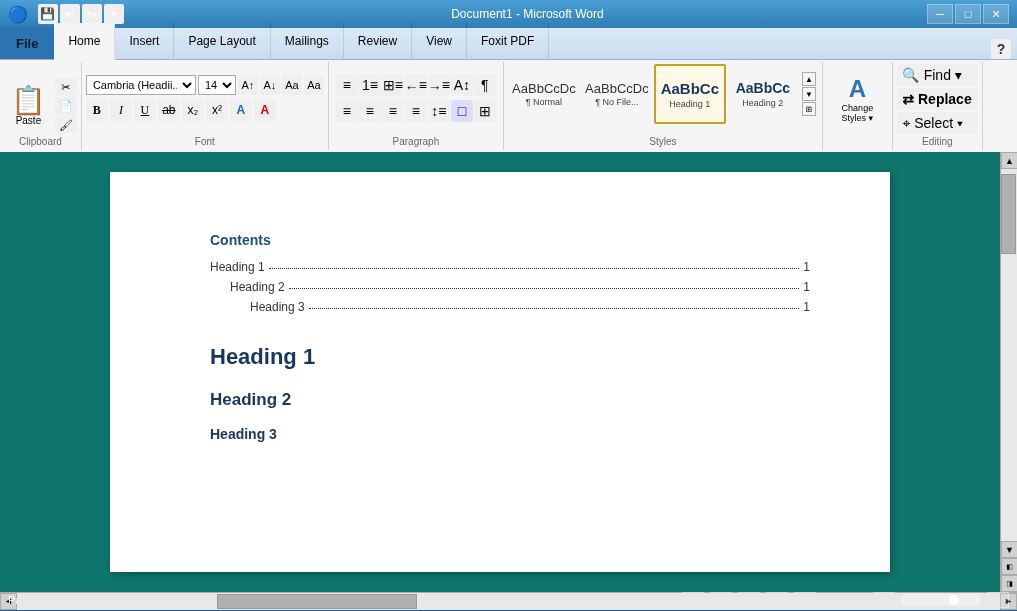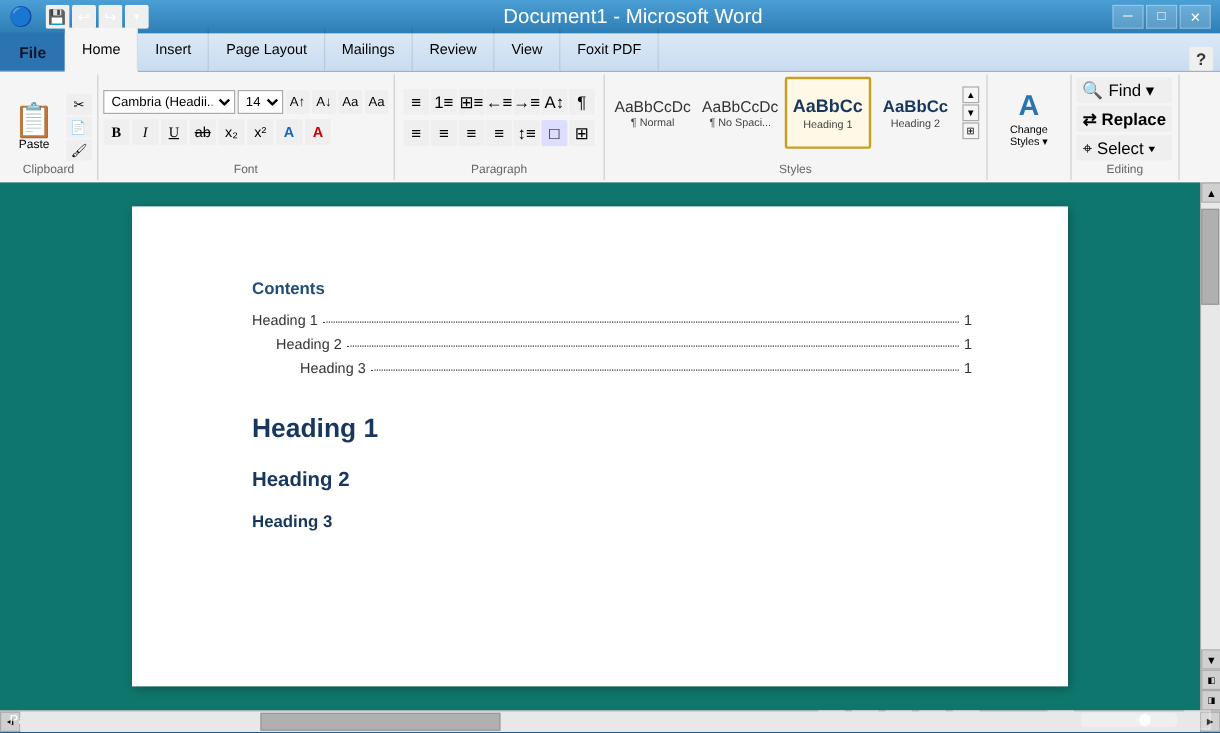--- a/index.html
+++ b/index.html
@@ -8,21 +8,21 @@
     
     .title-bar {
       background: linear-gradient(to bottom, #4a9fd5, #2e7db5);
       height: 28px;
       display: flex;
       align-items: center;
       justify-content: space-between;
       padding: 0 8px;
       color: white;
     }
-    .title-bar-text { flex: 1; text-align: center; font-size: 17px; }
+    .title-bar-text { flex: 1; text-align: center; font-size: 12px; }
     .title-bar-controls { display: flex; gap: 2px; }
     .title-btn {
       width: 26px; height: 20px; background: rgba(255,255,255,0.2);
       border: 1px solid rgba(255,255,255,0.3); color: white;
       font-size: 11px; cursor: pointer; display: flex; align-items: center; justify-content: center;
     }
 
     
     .ribbon-tabs { display: flex; align-items: flex-end; height: 32px; background: linear-gradient(to bottom, #dce9f5, #c8dcf0); border-bottom: 1px solid #aac; }
     .tab-file {
@@ -324,21 +324,21 @@
   </div>
 
   <div class="ribbon-group styles-group" style="padding-bottom:16px;">
     <div class="styles-grid">
       <div class="style-item">
         <span class="style-preview" style="font-size:13px;color:#333;">AaBbCcDc</span>
         <span class="style-label">¶ Normal</span>
       </div>
       <div class="style-item">
         <span class="style-preview" style="font-size:13px;color:#333;">AaBbCcDc</span>
-        <span class="style-label">¶ No Spaci...</span>
+        <span class="style-label">¶ No File...</span>
       </div>
       <div class="style-item active">
         <span class="style-preview" style="font-size:15px;color:#17375e;font-weight:bold;">AaBbCc</span>
         <span class="style-label">Heading 1</span>
       </div>
       <div class="style-item">
         <span class="style-preview" style="font-size:14px;color:#17375e;font-weight:bold;">AaBbCc</span>
         <span class="style-label">Heading 2</span>
       </div>
       <div class="styles-scroll">

